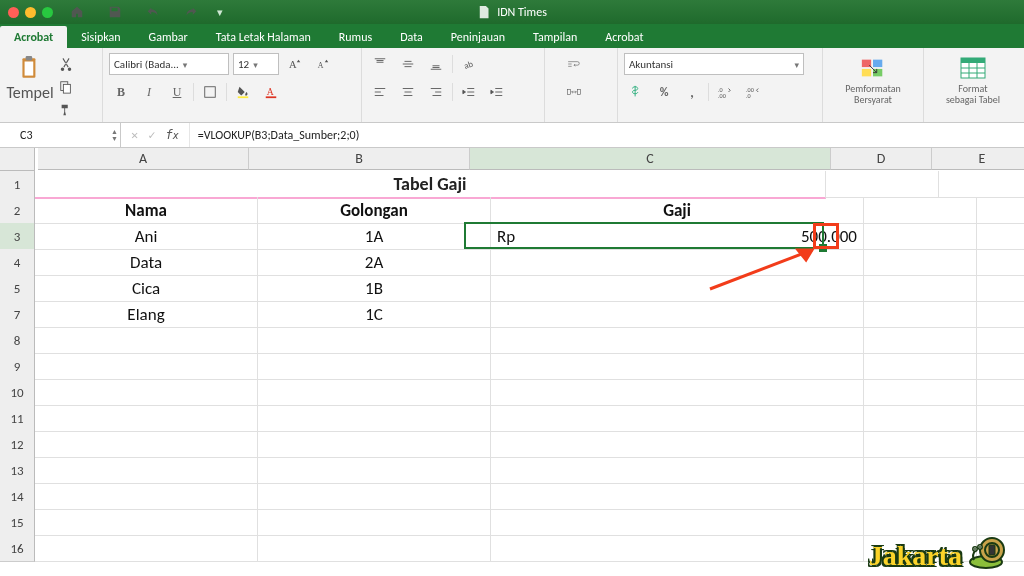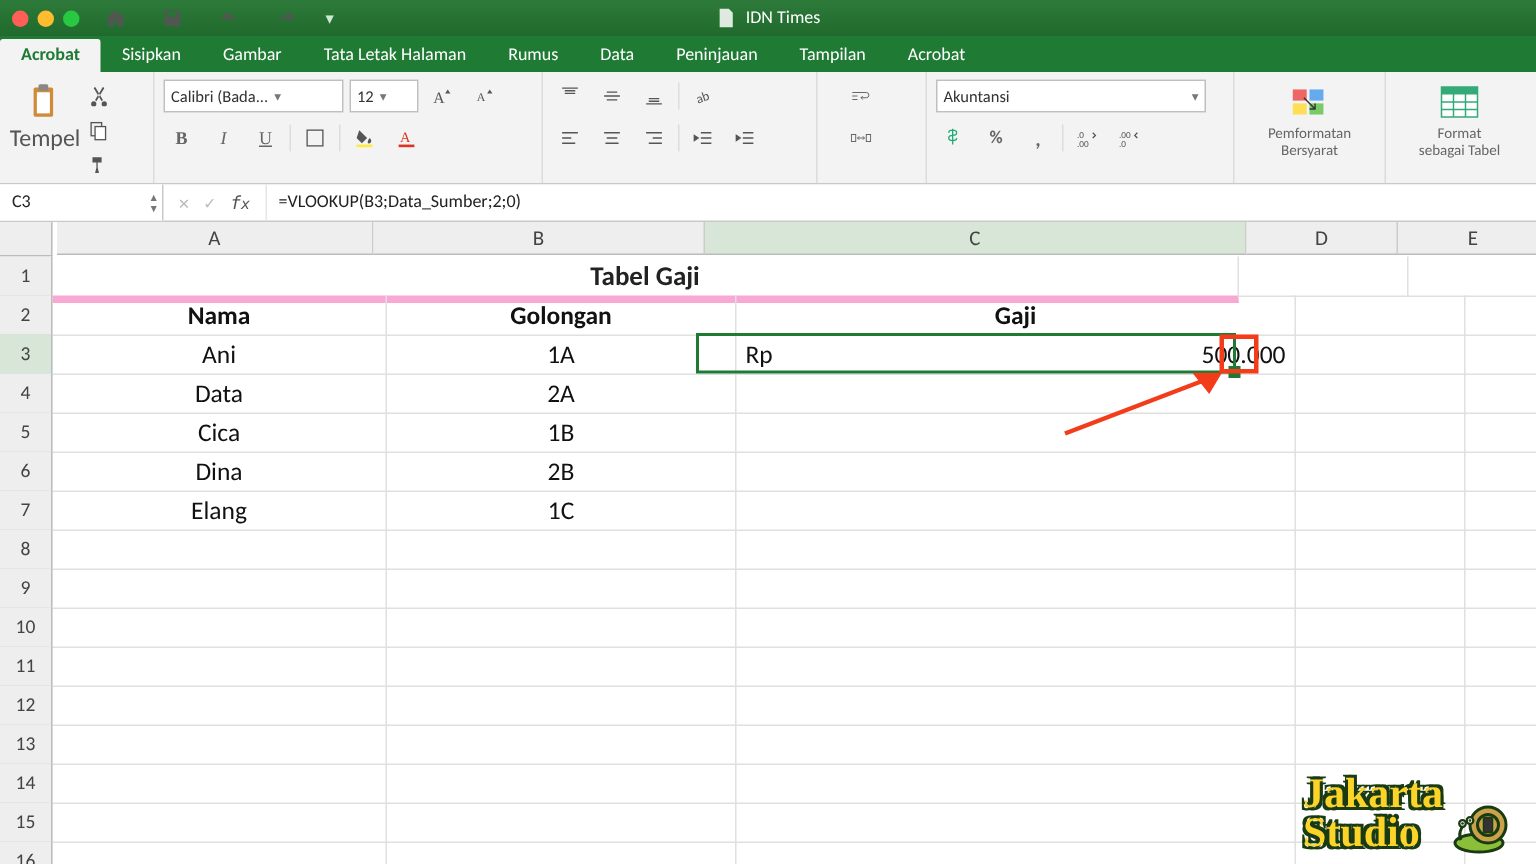--- a/index.html
+++ b/index.html
@@ -21,41 +21,41 @@
 .group{border-right:1px solid #dcdcdc;padding:3px 6px 2px;display:flex;flex-direction:column;position:relative}
 .group .row{display:flex;gap:4px;align-items:center;margin-bottom:2px}
 .bigbtn{display:flex;flex-direction:column;align-items:center;justify-content:flex-start;width:48px;padding-top:4px;gap:2px}
 .bigbtn svg{width:26px;height:26px}
 .smbtn{width:22px;height:22px;display:flex;align-items:center;justify-content:center;border:1px solid transparent;border-radius:2px}
 .smbtn svg{width:14px;height:14px;fill:#555}
 .sel{border:1px solid #bfbfbf;background:#fff;height:20px;display:flex;align-items:center;padding:0 4px;font-size:11px;color:#333}
 .sel .caret{margin-left:4px;font-size:9px;color:#777}
 
 .fbar{height:24px;border-bottom:1px solid #c9c9c9;display:flex;align-items:center;font-size:12px;background:#fff}
-.namebox{width:100px;border-right:1px solid #c9c9c9;height:100%;display:flex;align-items:center;padding-left:8px;background:#fff;position:relative}
+.namebox{width:100px;border-right:1px solid #c9c9c9;height:100%;display:flex;align-items:center;padding-left:20px;background:#fff;position:relative}
 .namebox .stepper{position:absolute;right:2px;display:flex;flex-direction:column;font-size:7px;color:#777;line-height:7px}
 .fbtns{display:flex;align-items:center;gap:10px;padding:0 10px;border-right:1px solid #e6e6e6;height:100%;color:#888}
 .fbtns span{font-family:monospace}
 .ftxt{flex:1;padding-left:8px;color:#222}
 
 .grid{position:relative;background:#fff}
 .corner{width:34px;height:22px;border-right:1px solid #bbb;border-bottom:1px solid #bbb;display:inline-block;vertical-align:top;background:#eee}
 .colheads{display:inline-flex;height:22px;vertical-align:top}
 .ch{border-right:1px solid #ccc;border-bottom:1px solid #bbb;background:#eee;text-align:center;font-size:14px;color:#444;display:flex;align-items:center;justify-content:center}
 .rows{}
 .rowh{width:34px;border-right:1px solid #bbb;border-bottom:1px solid #ccc;background:#eee;text-align:center;font-size:13px;color:#444;display:inline-flex;align-items:center;justify-content:center;vertical-align:top}
 .cell{border-right:1px solid #e0e0e0;border-bottom:1px solid #e0e0e0;display:inline-flex;align-items:center;padding:0 6px;vertical-align:top;font-size:17px;color:#111;font-family:Calibri,Arial,sans-serif}
 .row{white-space:nowrap;height:26px}
 .row .rowh,.row .cell{height:26px}
 .colA{width:210px}.colB{width:220px}.colC{width:360px}.colD{width:100px}.colE{width:100px}
 .row1 .cell{font-weight:600;font-size:18px}
 .row2 .cell{font-weight:700}
 .ccenter{justify-content:center}
 
-.merged-title{border-right:1px solid #e0e0e0;border-bottom:5px solid #f9a8d4;display:inline-flex;align-items:center;justify-content:center;height:26px;font-weight:600;font-size:18px}
+.merged-title{border-right:1px solid #e0e0e0;border-bottom:2px solid #f9a8d4;display:inline-flex;align-items:center;justify-content:center;height:26px;font-weight:600;font-size:18px}
 
 .selcell{position:absolute;border:2px solid #1f7a34;box-sizing:border-box;pointer-events:none}
 .fillhandle{position:absolute;width:8px;height:8px;background:#1f7a34;bottom:-5px;right:-5px}
 
 .anno-box{position:absolute;border:3px solid #f23c1a;width:26px;height:26px;box-sizing:border-box}
 .anno-arrow{position:absolute;stroke:#f23c1a;stroke-width:3;fill:none}
 .anno-arrow .head{fill:#f23c1a}
 
 .watermark{position:absolute;right:10px;bottom:6px;font-family:'Comic Sans MS',cursive;font-weight:700;color:#fbd329;text-shadow:-2px -2px 0 #1a3a12,2px -2px 0 #1a3a12,-2px 2px 0 #1a3a12,2px 2px 0 #1a3a12;font-size:28px;line-height:.95;text-align:left;display:flex;align-items:flex-end;gap:6px}
 .snail{width:46px;height:38px}
@@ -364,21 +364,20 @@
   </div>
   <div class="rows" id="rows">
       <div class="row row1"><span class="rowh">1</span><span class="merged-title" style="width: 790px;">Tabel Gaji</span><span class="cell colD"></span><span class="cell colE"></span></div>
       <div class="row row2"><span class="rowh">2</span><span class="cell colA ccenter">Nama</span><span class="cell colB ccenter">Golongan</span><span class="cell colC ccenter">Gaji</span><span class="cell colD ccenter"></span><span class="cell colE ccenter"></span></div>
       <div class="row"><span class="rowh" style="background: rgb(215, 230, 215);">3</span><span class="cell colA ccenter">Ani</span><span class="cell colB ccenter">1A</span><span class="cell colC" style="justify-content: space-between;">
           <span>Rp</span>
           <span>500.000</span>
         </span><span class="cell colD"></span><span class="cell colE"></span></div>
       <div class="row"><span class="rowh">4</span><span class="cell colA ccenter">Data</span><span class="cell colB ccenter">2A</span><span class="cell colC" style="justify-content: space-between;"></span><span class="cell colD"></span><span class="cell colE"></span></div>
       <div class="row"><span class="rowh">5</span><span class="cell colA ccenter">Cica</span><span class="cell colB ccenter">1B</span><span class="cell colC" style="justify-content: space-between;"></span><span class="cell colD"></span><span class="cell colE"></span></div>
-      <div class="row"><span class="rowh">6</span><span class="cell colA ccenter">Dina</span><span class="cell colB ccenter">2B</span><span class="cell colC" style="justify-content: space-between;"></span><span class="cell colD"></span><span class="cell colE"></span></div>
       <div class="row"><span class="rowh">7</span><span class="cell colA ccenter">Elang</span><span class="cell colB ccenter">1C</span><span class="cell colC" style="justify-content: space-between;"></span><span class="cell colD"></span><span class="cell colE"></span></div>
       <div class="row"><span class="rowh">8</span><span class="cell colA"></span><span class="cell colB"></span><span class="cell colC"></span><span class="cell colD"></span><span class="cell colE"></span></div>
       <div class="row"><span class="rowh">9</span><span class="cell colA"></span><span class="cell colB"></span><span class="cell colC"></span><span class="cell colD"></span><span class="cell colE"></span></div>
       <div class="row"><span class="rowh">10</span><span class="cell colA"></span><span class="cell colB"></span><span class="cell colC"></span><span class="cell colD"></span><span class="cell colE"></span></div>
       <div class="row"><span class="rowh">11</span><span class="cell colA"></span><span class="cell colB"></span><span class="cell colC"></span><span class="cell colD"></span><span class="cell colE"></span></div>
       <div class="row"><span class="rowh">12</span><span class="cell colA"></span><span class="cell colB"></span><span class="cell colC"></span><span class="cell colD"></span><span class="cell colE"></span></div>
       <div class="row"><span class="rowh">13</span><span class="cell colA"></span><span class="cell colB"></span><span class="cell colC"></span><span class="cell colD"></span><span class="cell colE"></span></div>
       <div class="row"><span class="rowh">14</span><span class="cell colA"></span><span class="cell colB"></span><span class="cell colC"></span><span class="cell colD"></span><span class="cell colE"></span></div>
       <div class="row"><span class="rowh">15</span><span class="cell colA"></span><span class="cell colB"></span><span class="cell colC"></span><span class="cell colD"></span><span class="cell colE"></span></div>
       <div class="row"><span class="rowh">16</span><span class="cell colA"></span><span class="cell colB"></span><span class="cell colC"></span><span class="cell colD"></span><span class="cell colE"></span></div>
@@ -391,21 +390,20 @@
   <div class="anno-box" style="left:813px;top:75px"></div>
   <svg class="anno-arrow" style="position:absolute;left:700px;top:96px" width="130" height="50">
     <line x1="10" y1="45" x2="112" y2="6"></line>
     <polygon class="head" points="112,6 98,6 106,16"></polygon>
   </svg>
 </div>
 
 <div class="watermark">
   <div>
     <div>Jakarta</div>
-    <div>Studio</div>
   </div>
   <svg class="snail" viewBox="0 0 46 38">
     <ellipse cx="18" cy="30" rx="16" ry="6" fill="#8bbf3a" stroke="#1a3a12" stroke-width="2"></ellipse>
     <circle cx="24" cy="18" r="12" fill="#c9a34a" stroke="#1a3a12" stroke-width="2"></circle>
     <circle cx="24" cy="18" r="7" fill="none" stroke="#1a3a12" stroke-width="2"></circle>
     <rect x="21" y="13" width="6" height="10" rx="1" fill="#333" stroke="#1a3a12"></rect>
     <path d="M6 28c-2-4 0-8 2-10" fill="none" stroke="#1a3a12" stroke-width="2"></path>
     <circle cx="7" cy="17" r="2.2" fill="#fff" stroke="#1a3a12" stroke-width="1.5"></circle>
       <circle cx="7" cy="17" r=".9" fill="#1a3a12"></circle>
     <circle cx="12" cy="15" r="2.2" fill="#fff" stroke="#1a3a12" stroke-width="1.5"></circle>

